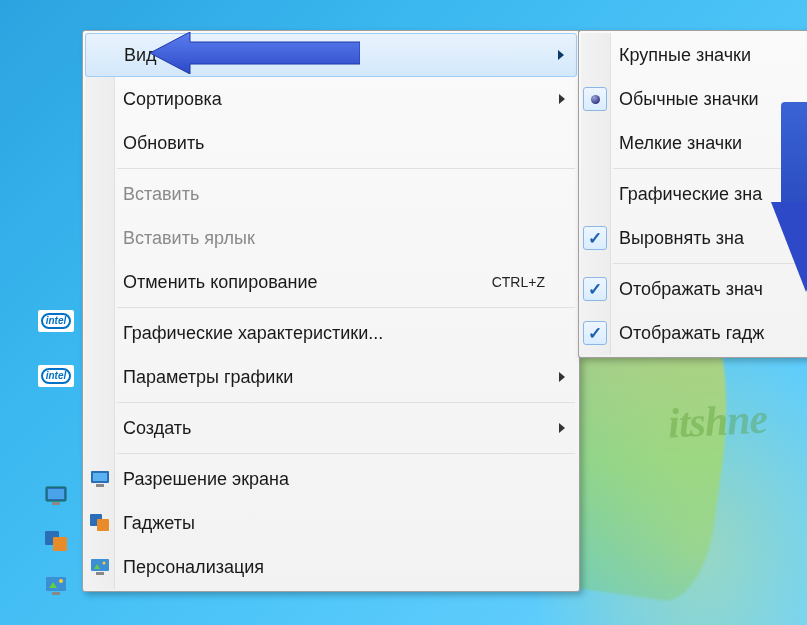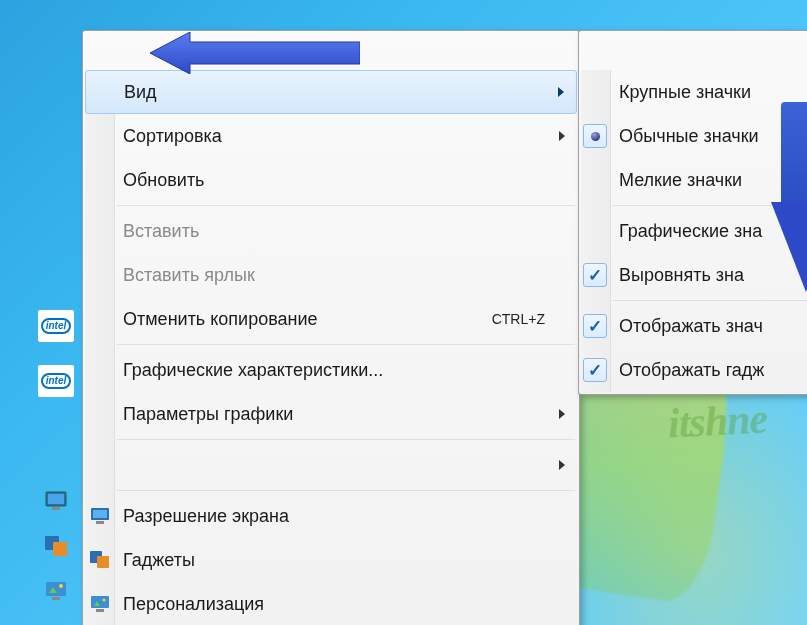--- a/index.html
+++ b/index.html
@@ -36,21 +36,21 @@
       color: rgba(80, 150, 40, 0.35);
       letter-spacing: -1px;
       transform: rotate(-3deg);
       font-family: Georgia, serif;
     }
     
     
     .desktop-icon {
       position: absolute;
       left: 38px;
-      width: 36px; height: 32px;
+      width: 36px; height: 22px;
       background: #fff;
       border-radius: 2px;
       display: flex;
       align-items: center;
       justify-content: center;
     }
     .intel-label {
       font-size: 10px; font-style: italic; font-weight: 700;
       color: #0071c5;
       border: 2px solid #0071c5;
@@ -66,21 +66,20 @@
       border: 1px solid #a0a0a0;
       border-radius: 3px;
       box-shadow: 3px 3px 6px rgba(0,0,0,0.25);
       padding: 2px;
     }
     .menu-main { left: 82px; top: 30px; width: 498px; }
     .menu-sub { left: 578px; top: 30px; width: 264px; border-right: none;}
     
     .menu-inner {
       position: relative;
-      margin-top: 37px;
     }
     .menu-gutter {
       position: absolute;
       left: 0; top: 0; bottom: 0;
       width: 30px;
       background: linear-gradient(to right, #f2f2f2, #ededed);
       border-right: 1px solid #e0e0e0;
     }
     
     .menu-item {
@@ -231,20 +230,21 @@
     <div class="menu-sep"></div>
     <div class="menu-item">
       <span class="menu-label">Графические характеристики...</span>
     </div>
     <div class="menu-item">
       <span class="menu-label">Параметры графики</span>
       <span class="submenu-arrow"></span>
     </div>
     <div class="menu-sep"></div>
     <div class="menu-item">
+      <span class="menu-label">Создать</span>
       <span class="submenu-arrow"></span>
     </div>
     <div class="menu-sep"></div>
     <div class="menu-item">
       <span class="menu-icon">
         <svg width="20" height="18">
             <rect x="1" y="1" width="18" height="12" rx="1" fill="#2a6fb5"></rect>
             <rect x="3" y="3" width="14" height="8" fill="#5ab3f0"></rect>
             <rect x="6" y="14" width="8" height="3" fill="#888"></rect>
           </svg>

